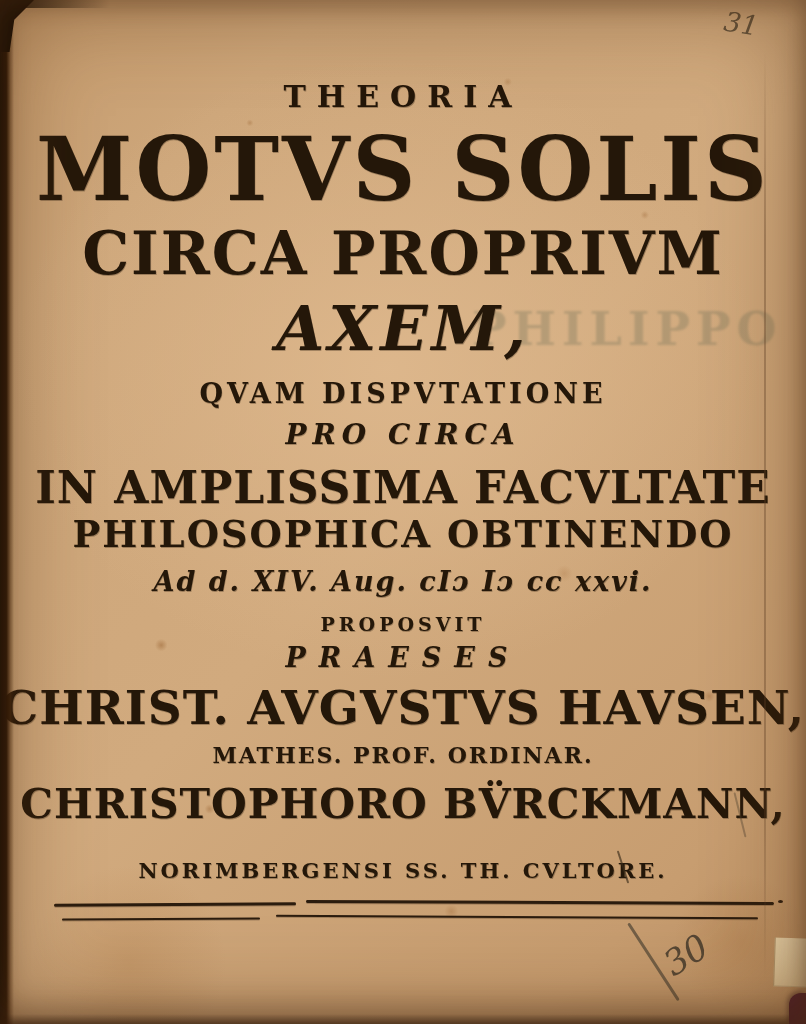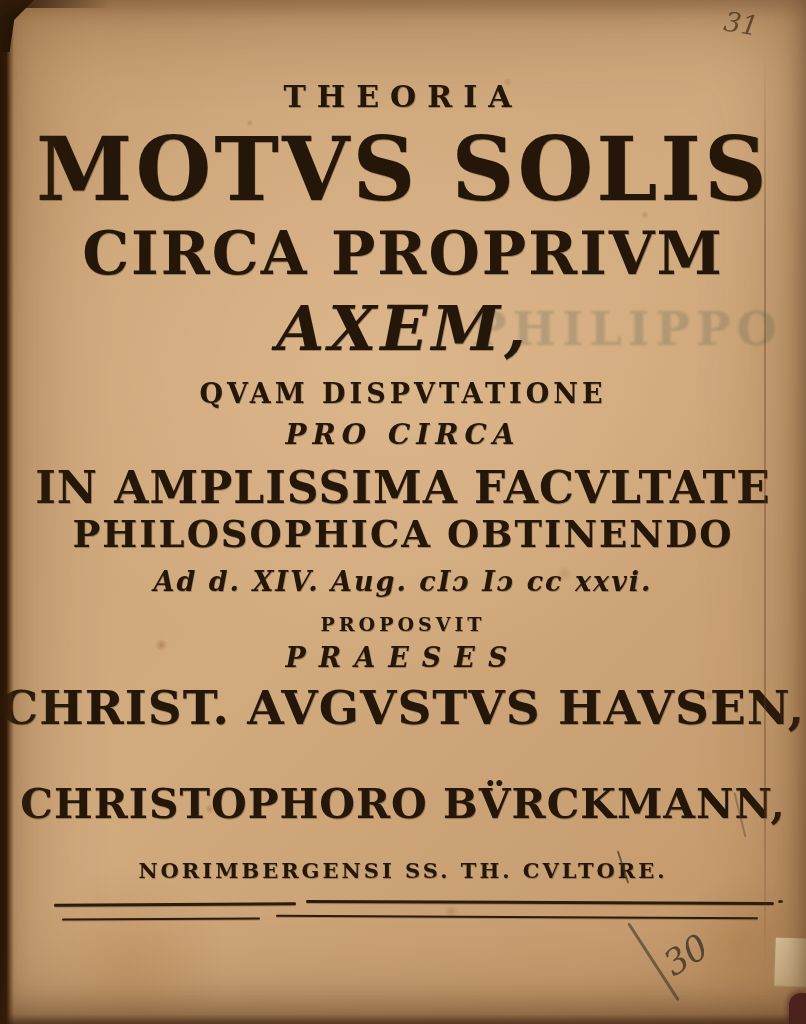--- a/index.html
+++ b/index.html
@@ -98,20 +98,21 @@
   <div class="line l-circa">CIRCA PROPRIVM</div>
   <div class="line l-axem">AXEM,</div>
   <div class="line l-qvam">QVAM DISPVTATIONE</div>
   <div class="line l-proloco">PRO CIRCA</div>
   <div class="line l-amplissima">IN AMPLISSIMA FACVLTATE</div>
   <div class="line l-philosophica">PHILOSOPHICA OBTINENDO</div>
   <div class="line l-date">Ad d. XIV. Aug. cIɔ Iɔ cc xxvi.</div>
   <div class="line l-proposvit">PROPOSVIT</div>
   <div class="line l-praeses">PRAESES</div>
   <div class="line l-hausen">CHRIST. AVGVSTVS HAVSEN,</div>
+  <div class="line l-mathes">MATHES. PROF. ORDINAR.</div>
   <div class="line l-burckmann">CHRISTOPHORO BV̈RCKMANN,</div>
   <div class="line l-norimberg">NORIMBERGENSI SS. TH. CVLTORE.</div>
 
   <div class="rule r1a"></div>
   <div class="rule r1b"></div>
   <div class="rule thin r2a"></div>
   <div class="rule thin r2b"></div>
   <div class="rule-dot"></div>
 
 

